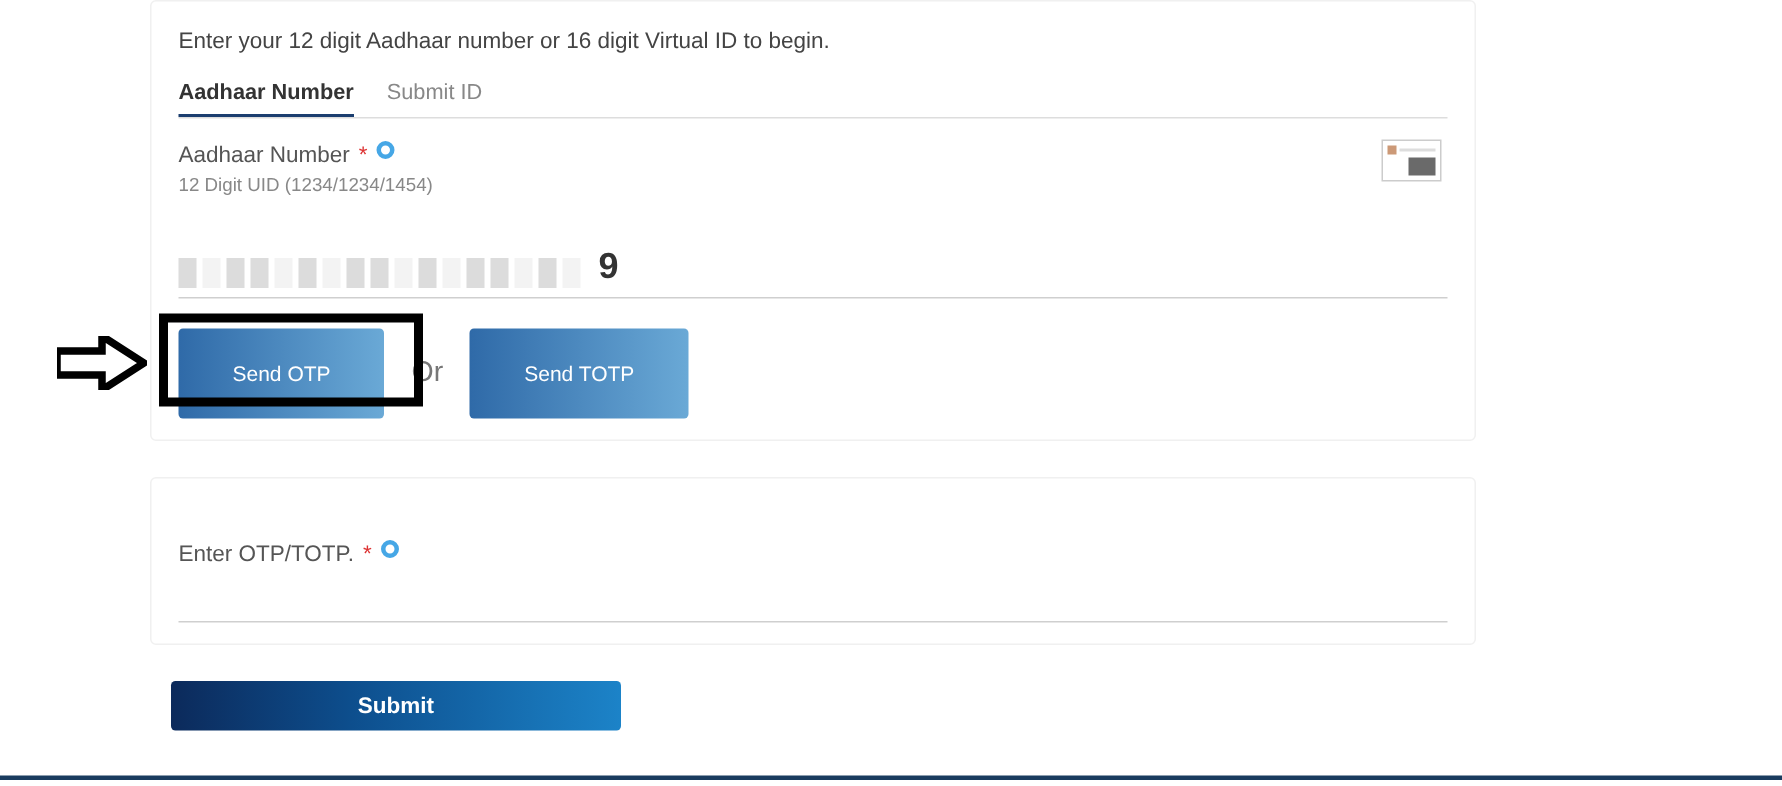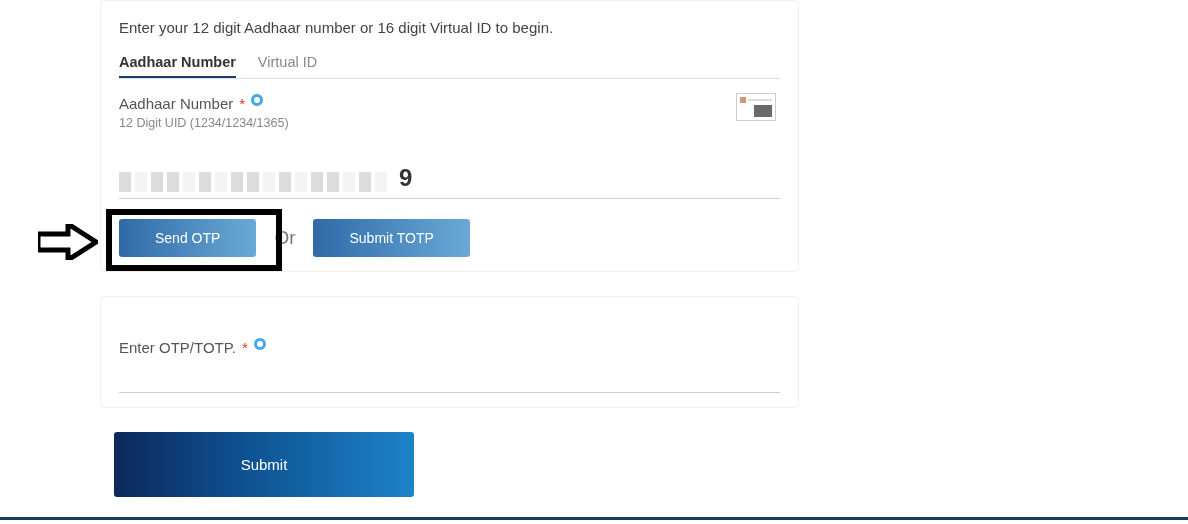--- a/index.html
+++ b/index.html
@@ -8,21 +8,21 @@
     background: #ffffff;
     width: 1188px;
     height: 524px;
     position: relative;
     overflow: hidden;
   }
   .page {
     position: absolute;
     left: 100px;
     top: 0;
-    width: 699px;
+    width: 884px;
   }
   .card {
     background: #fff;
     border: 1px solid #f0f0f0;
     border-radius: 4px;
     padding: 18px 18px 14px 18px;
     margin-bottom: 24px;
   }
   .intro {
     color: #444;
@@ -115,38 +115,39 @@
   .btn-row {
     margin-top: 20px;
     display: flex;
     align-items: center;
     gap: 18px;
   }
   .btn {
     border: none;
     color: #fff;
     font-size: 14px;
-    padding: 11px 36px;
+    padding: 22px 36px;
     border-radius: 3px;
     cursor: pointer;
     background: linear-gradient(90deg,#2f6aa8 0%, #6aa9d6 100%);
   }
   .or { color: #777; font-size: 19px; }
   .card2 { padding-top: 26px; }
   .submit-btn {
     display: block;
     width: 300px;
     margin-left: 14px;
     border: none;
     color: #fff;
     font-size: 15px;
-    padding: 24px 0;
+    padding: 8px 0;
     border-radius: 3px;
     cursor: pointer;
     background: linear-gradient(90deg,#0c2a5b 0%, #0d4e8d 40%, #1c83c8 100%);
+    font-weight: bold;
   }
   .otp-line {
     margin-top: 36px;
     border-bottom: 1px solid #cfcfcf;
     height: 1px;
   }
   
   .arrow {
     position: absolute;
     left: 38px;
@@ -173,38 +174,38 @@
 </head>
 <body>
 
 <div class="page">
 
   <div class="card">
     <p class="intro">Enter your 12 digit Aadhaar number or 16 digit Virtual ID to begin.</p>
 
     <div class="tabs">
       <div class="tab active">Aadhaar Number</div>
-      <div class="tab">Virtual ID</div>
+      <div class="tab">Submit ID</div>
     </div>
 
     <div class="field-head">
       <span class="field-label">Aadhaar Number</span>
       <span class="req">*</span>
       <span class="info-icon"></span>
       <div class="thumb">
         <div class="thumb-row1">
             <div class="thumb-sq-sm"></div>
             <div class="thumb-line"></div>
           </div>
         <div style="display:flex;">
             <div class="thumb-block"></div>
           </div>
       </div>
     </div>
-    <div class="field-sub">12 Digit UID (1234/1234/1365)</div>
+    <div class="field-sub">12 Digit UID (1234/1234/1454)</div>
 
     <div class="input-line">
       <div class="redact">
         <span></span>
           <span class="w"></span>
           <span></span>
           <span></span>
           <span class="w"></span>
         <span></span>
           <span class="w"></span>
@@ -218,21 +219,21 @@
           <span class="w"></span>
         <span></span>
           <span class="w"></span>
       </div>
       <span class="input-digit">9</span>
     </div>
 
     <div class="btn-row">
       <button class="btn">Send OTP</button>
       <span class="or">Or</span>
-      <button class="btn">Submit TOTP</button>
+      <button class="btn">Send TOTP</button>
     </div>
   </div>
 
   <div class="card card2">
     <div class="field-head">
       <span class="field-label">Enter OTP/TOTP.</span>
       <span class="req">*</span>
       <span class="info-icon"></span>
     </div>
     <div class="otp-line"></div>

